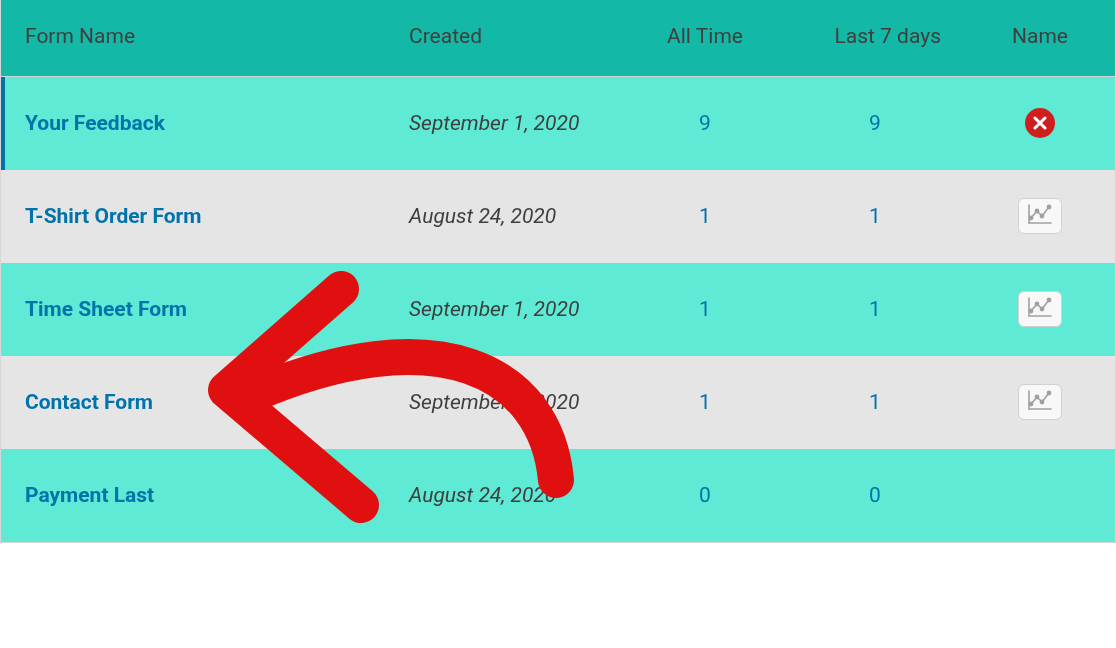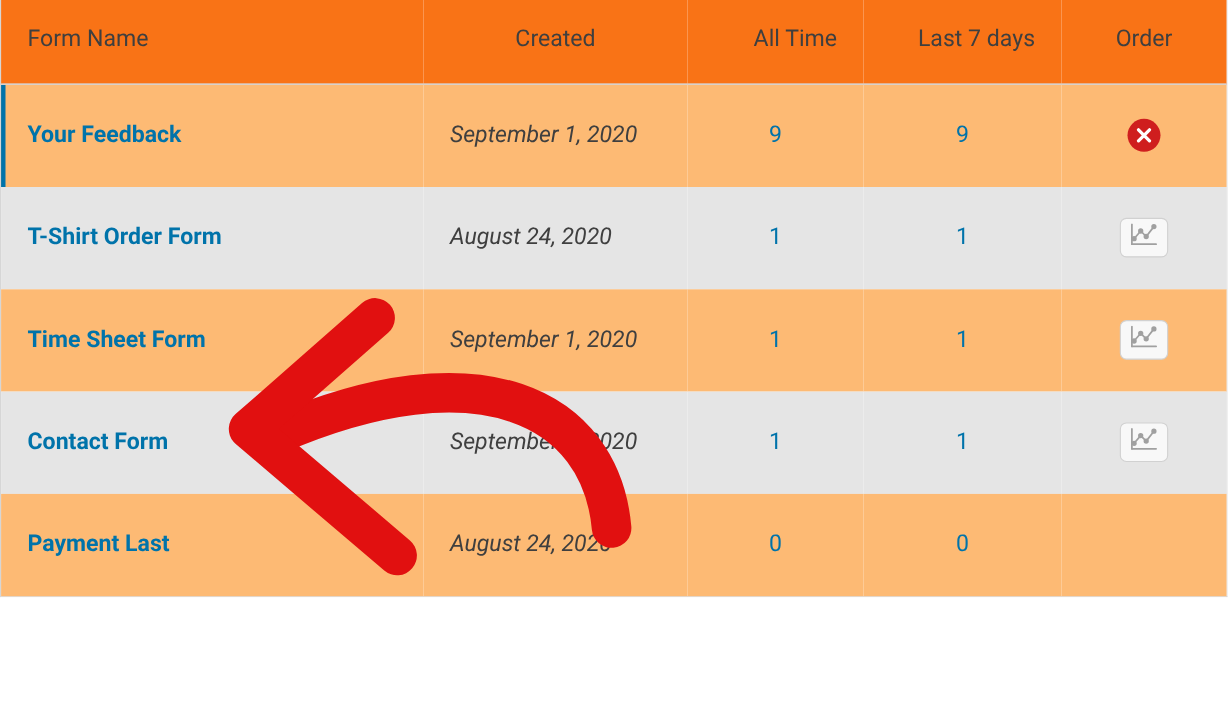--- a/index.html
+++ b/index.html
@@ -13,38 +13,38 @@
       border: 1px solid #d6d6d6;
       border-top: none;
       position: relative;
     }
     table {
       width: 100%;
       border-collapse: collapse;
       table-layout: fixed;
     }
     thead th {
-      background: #f97316;
+      background: #14b8a6;
       color: #3f3f3f;
       font-weight: 400;
       font-size: 21px;
       text-align: left;
       padding: 24px 24px 28px 24px;
       border-bottom: 1px solid #d6d6d6;
     }
-    thead th.col-created { width: 240px; text-align: center; }
-    thead th.col-all-time { width: 160px; text-align: right; }
+    thead th.col-created { width: 240px; }
+    thead th.col-all-time { width: 160px; text-align: center; }
     thead th.col-last7 { width: 180px; text-align: right; }
     thead th.col-graph { width: 150px; text-align: center; }
     thead th.col-name { width: auto; }
 
     tbody tr {
       height: 93px;
     }
-    tbody tr.alt { background: #fdba74; }
+    tbody tr.alt { background: #5eead4; }
     tbody tr.plain { background: #e5e5e5; }
     tbody tr.active { box-shadow: inset 4px 0 0 #0073aa; }
 
     tbody td {
       padding: 0 24px;
       font-size: 21px;
       color: #333333;
       vertical-align: middle;
     }
     td.name-cell a {
@@ -113,21 +113,21 @@
       <col style="width:160px">
       <col style="width:180px">
       <col style="width:150px">
     </colgroup>
     <thead>
       <tr>
         <th class="col-name">Form Name</th>
         <th class="col-created">Created</th>
         <th class="col-all-time">All Time</th>
         <th class="col-last7">Last 7 days</th>
-        <th class="col-graph">Order</th>
+        <th class="col-graph">Name</th>
       </tr>
     </thead>
     <tbody id="tbody">
         <tr class="alt active">
           <td class="name-cell"><a href="#">Your Feedback</a></td>
           <td class="created-cell">September 1, 2020</td>
           <td class="num-cell"><a href="#">9</a></td>
           <td class="num-cell"><a href="#">9</a></td>
           <td class="graph-cell"><span class="delete-icon">
               <svg viewBox="0 0 14 14" stroke="#ffffff" stroke-width="3" stroke-linecap="round">

